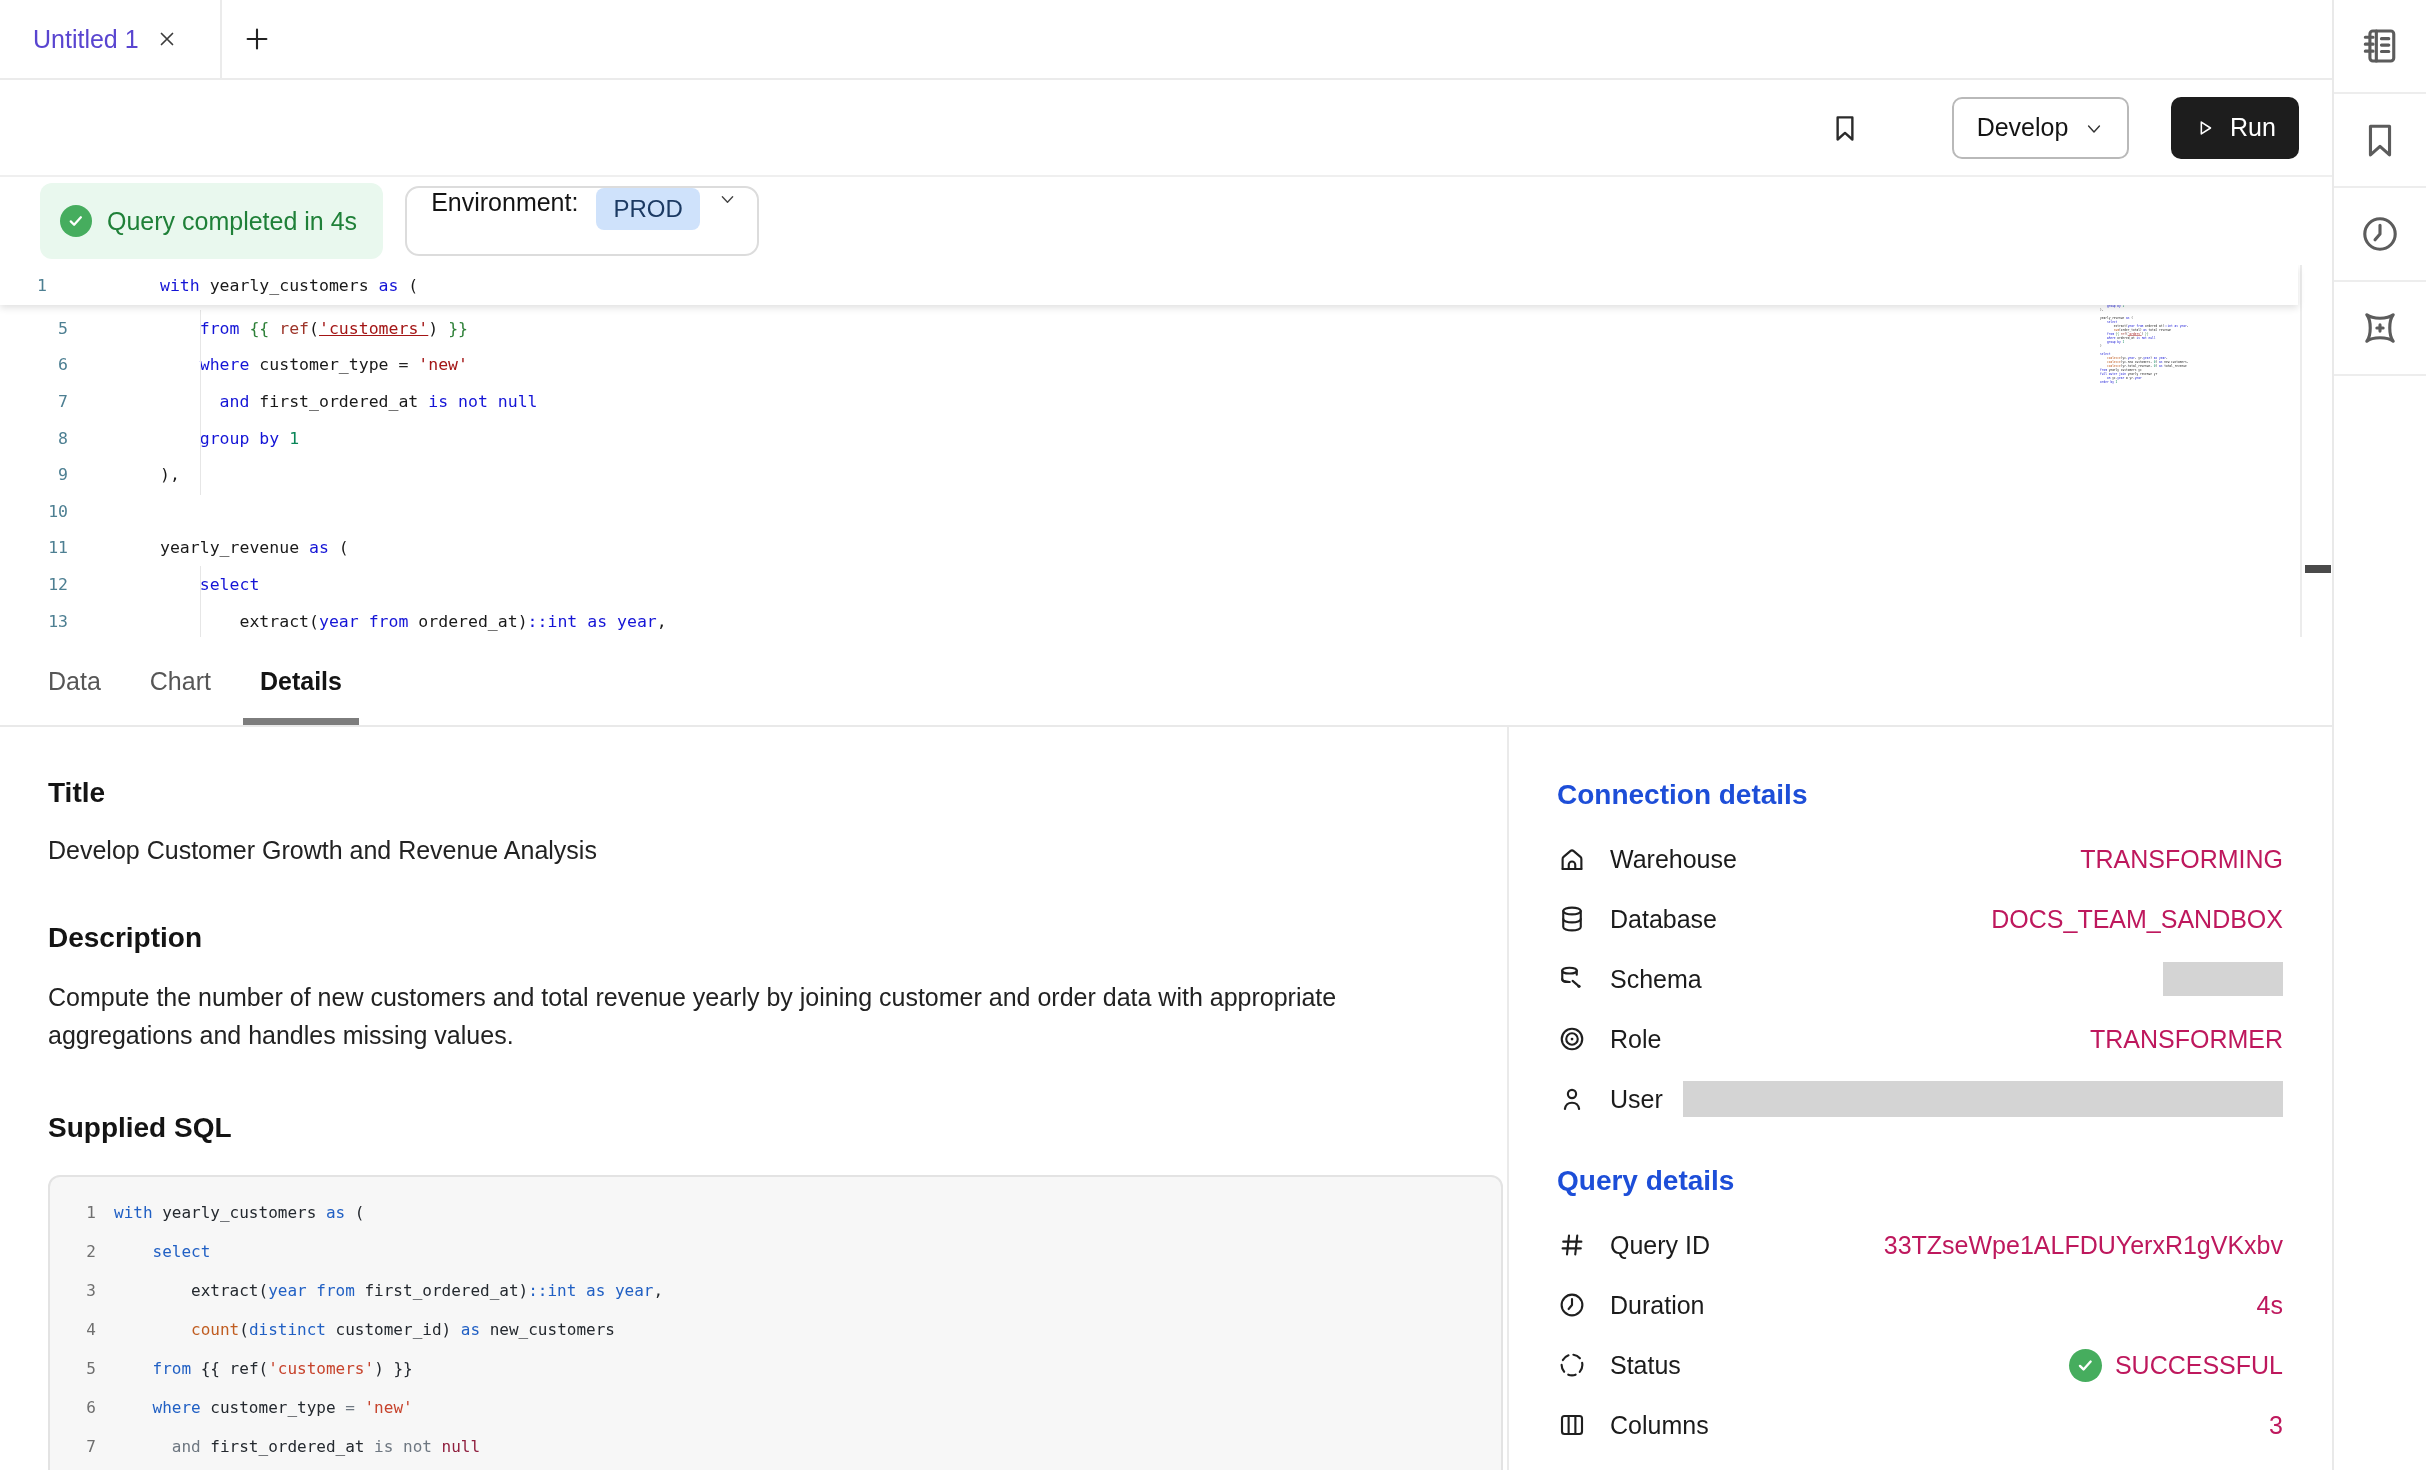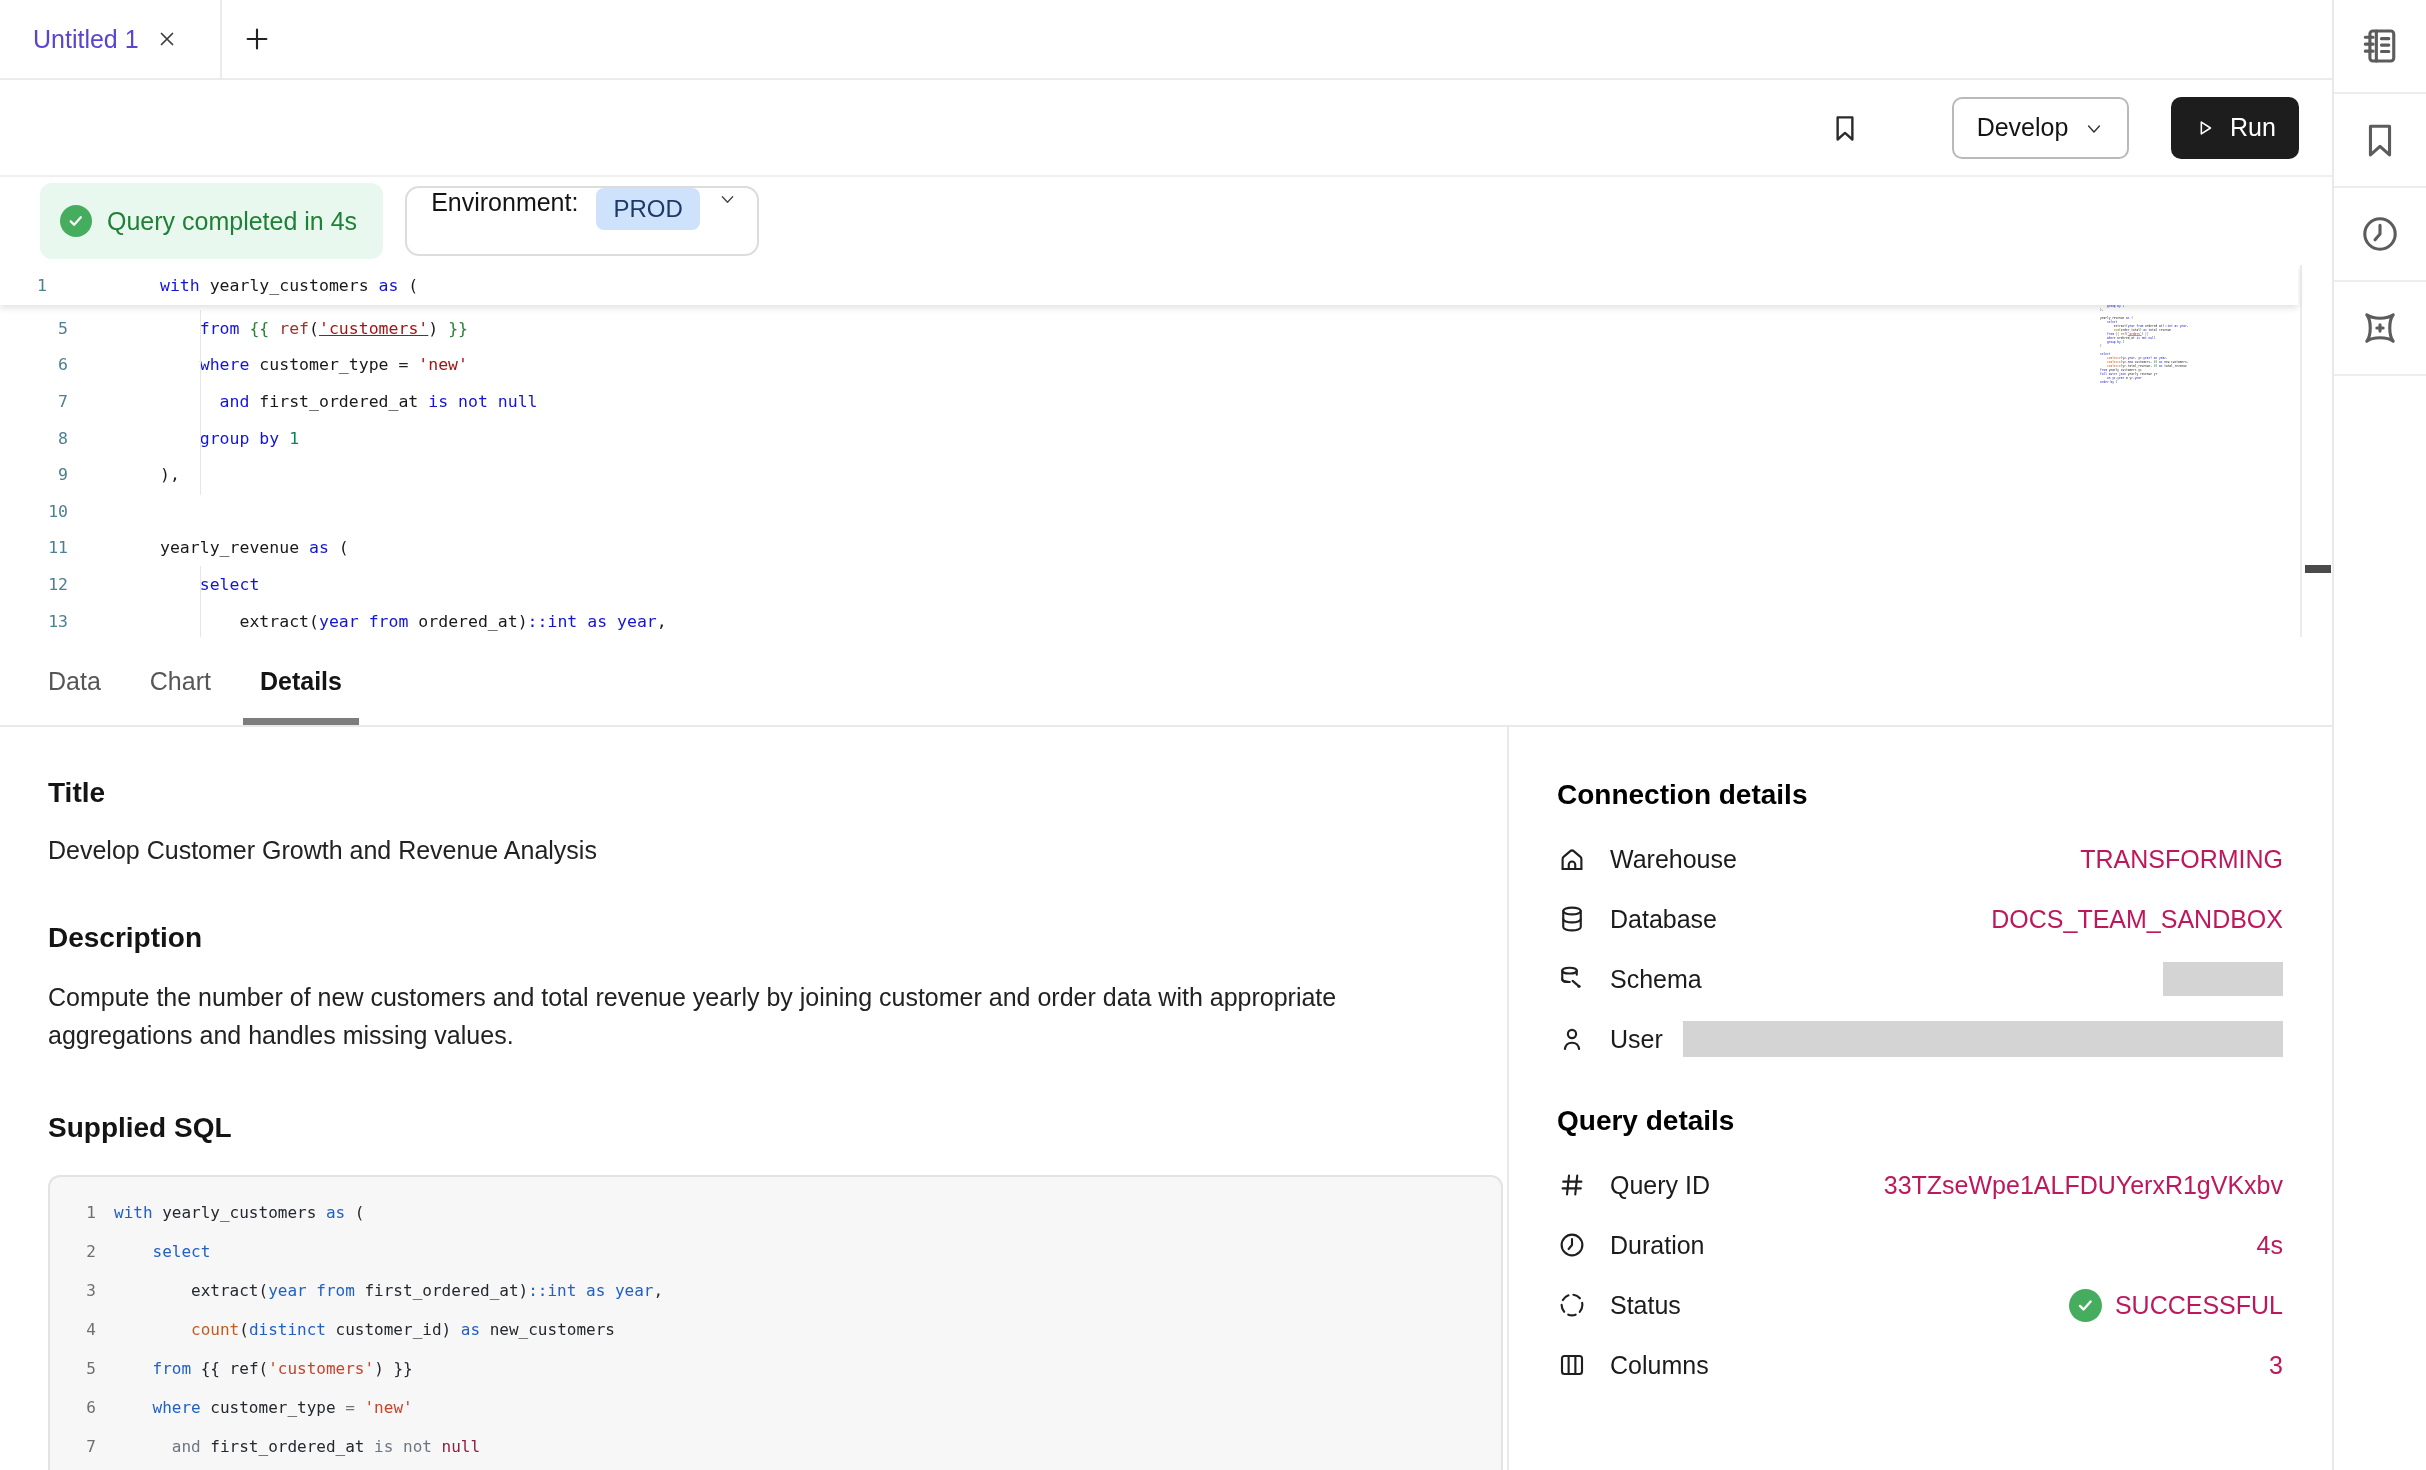--- a/index.html
+++ b/index.html
@@ -83,21 +83,21 @@
   .h-desc { margin-top:57px; }
   .desc-line { font-size:25px; color:#222; line-height:38px; }
   .desc-wrap { margin-top:24px; }
   .h-sql { margin-top:58px; }
   .sqlblock { margin-top:31px; width:1455px; height:420px; background:#f7f7f7; border:2px solid #e3e3e3; border-radius:12px; padding-top:16px; overflow:hidden; font-family:"DejaVu Sans Mono", monospace; font-size:16px; }
   .sql-row { height:39px; display:flex; align-items:center; }
   .sql-num { display:inline-block; width:46px; flex:0 0 46px; text-align:right; color:#6f6f6f; }
   .sql-code { padding-left:18px; white-space:pre; color:#24292f; }
 
   .rightpanel { position:absolute; left:1507px; top:0; width:825px; height:743px; border-left:2px solid #eaeaea; padding:0 49px 0 48px; }
-  .ph { font-size:28px; font-weight:700; color:#000000; }
+  .ph { font-size:28px; font-weight:700; color:#1d4ed8; }
   .ph-conn { margin-top:52px; }
   .ph-query { margin-top:48px; }
   .prow { display:flex; align-items:center; margin-top:24px; height:36px;gap:8px; }
   .prow:first-of-type { margin-top:30px; }
   .picon { width:30px; height:30px; color:#1f1f1f; flex:0 0 30px; margin-right:15px; }
   .plabel { font-size:25px; color:#1b1b1b; }
   .pval { margin-left:auto; font-size:25px; color:#be185d; display:flex; align-items:center; gap:13px; }
   .redact { display:inline-block; background:#d4d4d4; }
   .badge-circle { width:33px; height:33px; border-radius:50%; background:#46ad5e; display:flex; align-items:center; justify-content:center; }
   .badge-circle .icon { width:19px; height:19px; color:#fff; }
@@ -346,20 +346,33 @@
                 </svg>
               </span>
               <span class="plabel">Schema</span>
               <span class="pval">
                 <span class="redact" style="width:120px;height:34px"></span>
               </span>
             </div>
             <div class="prow">
               <span class="picon icon">
                 <svg viewBox="0 0 24 24" fill="none" stroke="currentColor" stroke-width="1.7" stroke-linecap="round" stroke-linejoin="round">
+                  <circle cx="12" cy="12" r="8.2"></circle>
+                  <circle cx="12" cy="12" r="4.6"></circle>
+                  <circle cx="12" cy="12" r="1.1" fill="currentColor" stroke="none"></circle>
+                </svg>
+              </span>
+              <span class="plabel">Role</span>
+              <span class="pval">
+                <span>TRANSFORMER</span>
+              </span>
+            </div>
+            <div class="prow">
+              <span class="picon icon">
+                <svg viewBox="0 0 24 24" fill="none" stroke="currentColor" stroke-width="1.7" stroke-linecap="round" stroke-linejoin="round">
                   <circle cx="12" cy="8" r="3.3"></circle>
                   <path d="M6.3 20c.5-3.1 2.8-5 5.7-5s5.2 1.9 5.7 5"></path>
                 </svg>
               </span>
               <span class="plabel">User</span>
               <span class="pval">
                 <span class="redact" style="width:600px;height:36px"></span>
               </span>
             </div>
           </div>

